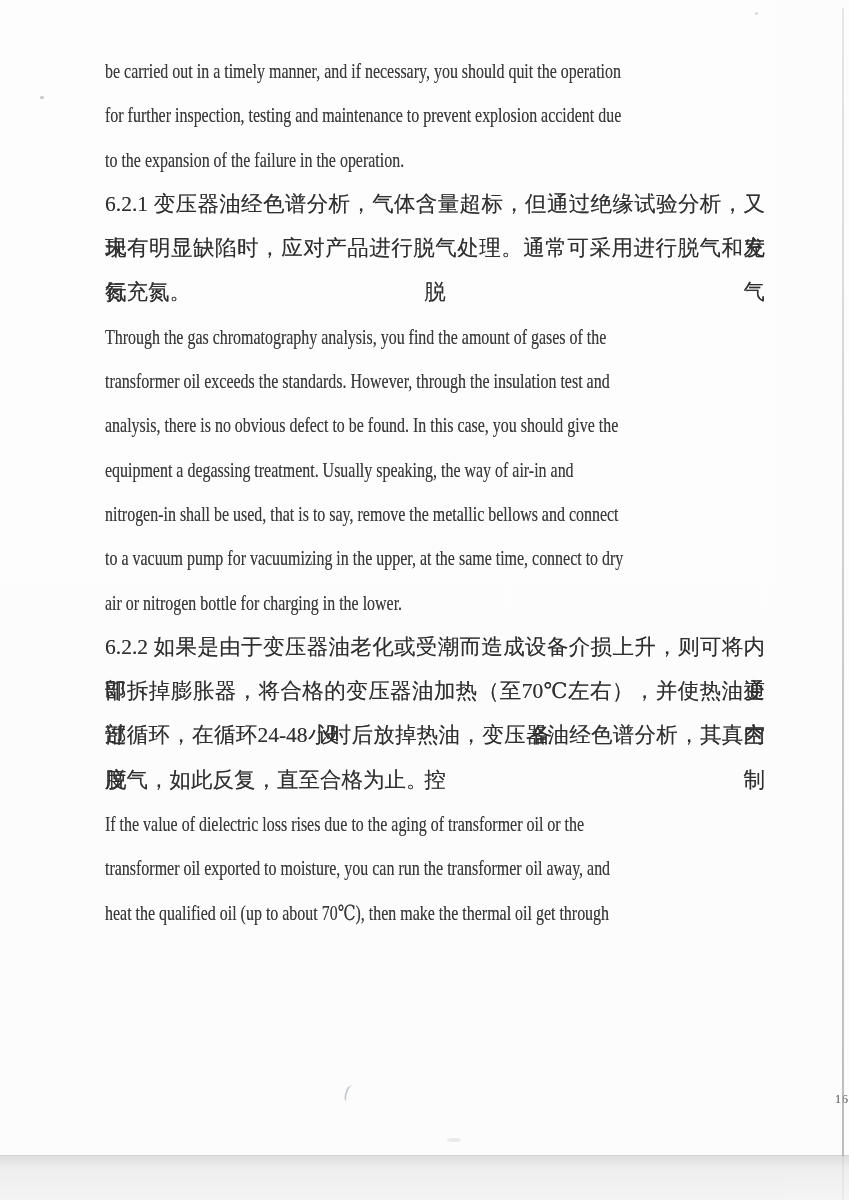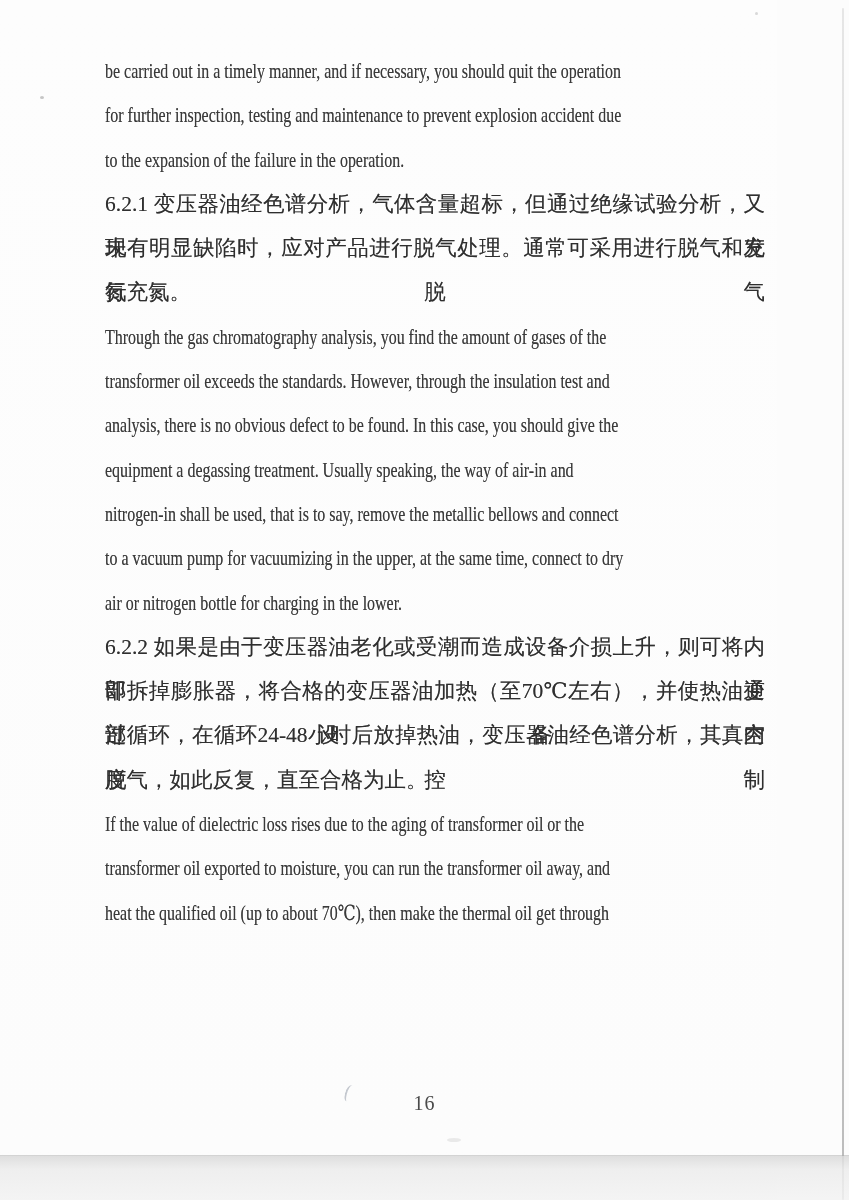--- a/index.html
+++ b/index.html
@@ -46,22 +46,22 @@
     white-space: normal;
     text-align: justify;
     text-align-last: justify;
   }
   
   .page-number {
     position: absolute;
     left: 0;
     top: 1092px;
     width: 849px;
-    text-align: center;
-    font-size: 20px;
+    text-align: right;
+    font-size: 12px;
     letter-spacing: 1px;
     color: #4a4a4a;
   }
   
   .right-edge-line {
     position: absolute;
     top: 8px;
     left: 842px;
     width: 2px;
     height: 1192px;

